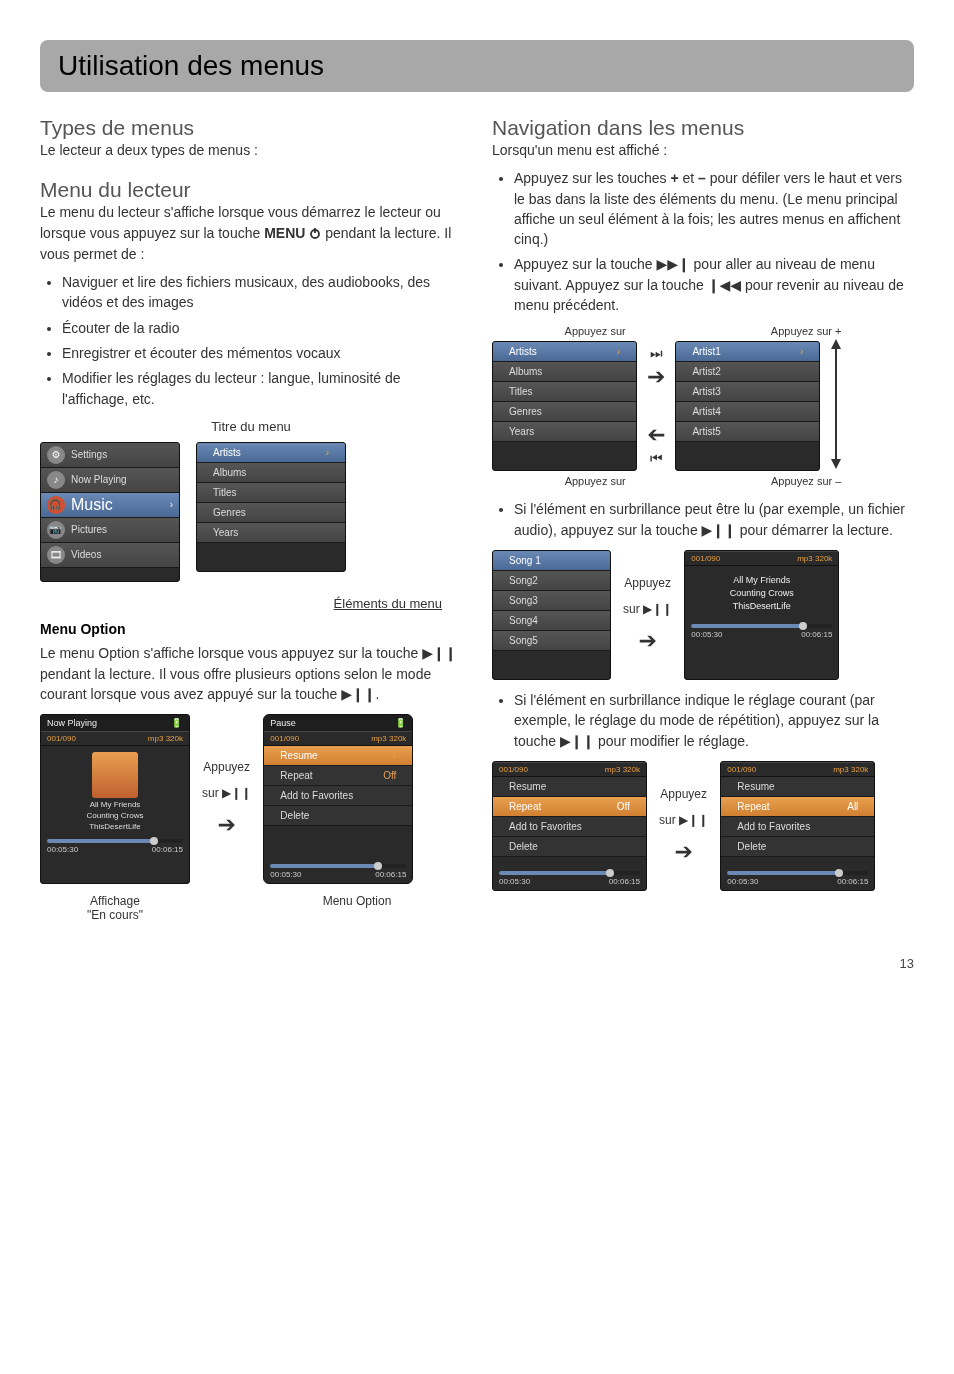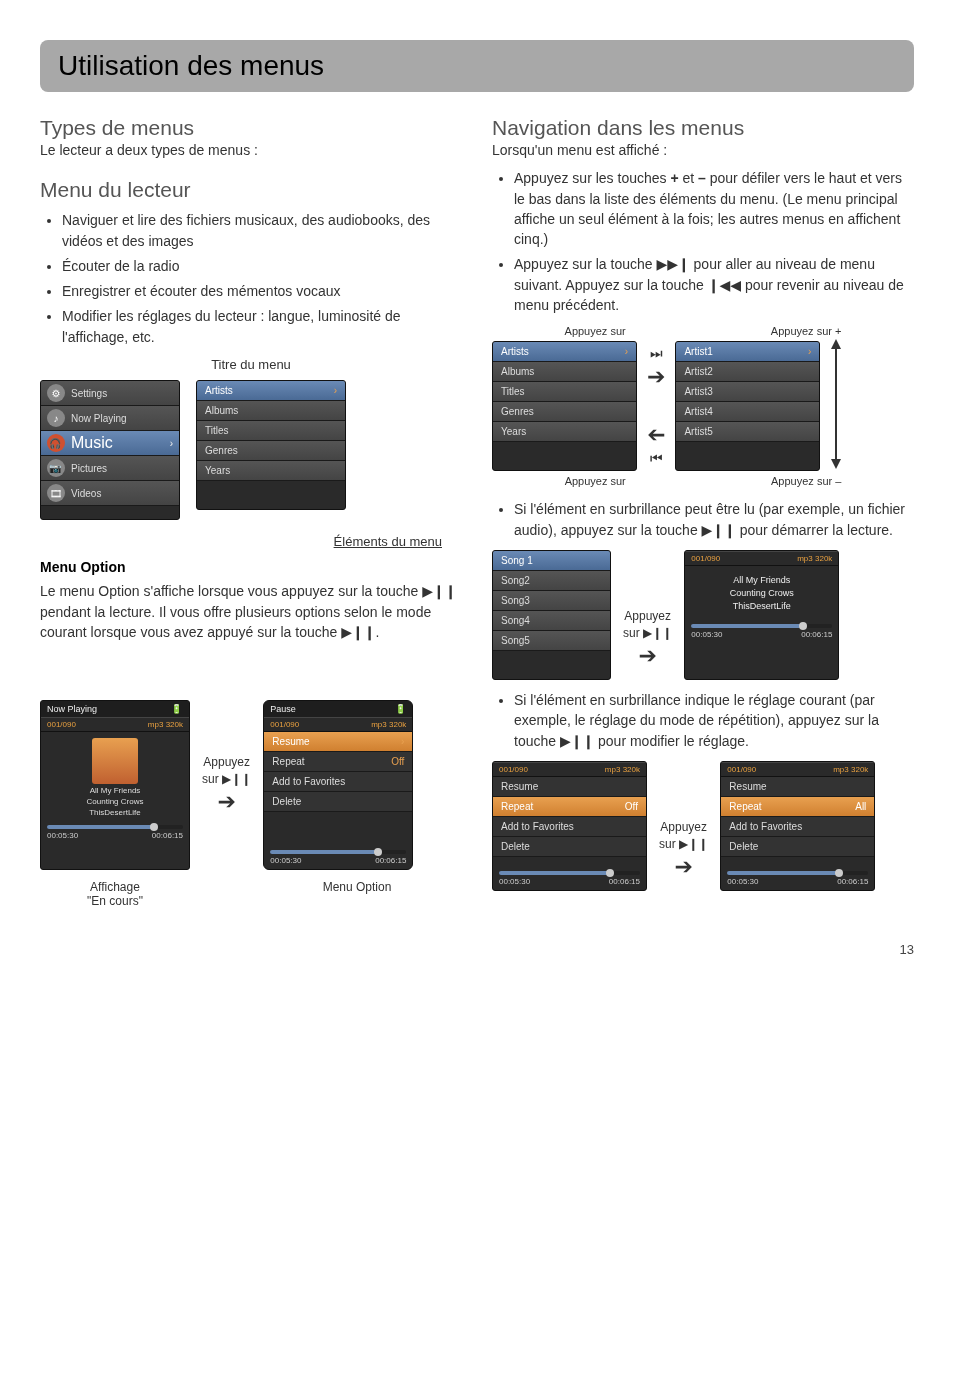--- a/index.html
+++ b/index.html
@@ -17,21 +17,21 @@
     .pw-icon { display: inline-block; vertical-align: -1px; }
 
     .diagram-label { font-size: 13px; text-align: center; margin-bottom: 4px; }
     .diagram-label-below { font-size: 13px; text-align: center; margin-top: 6px; }
 
     
     .screen { background: #2a2a2a; border: 1px solid #111; border-radius: 3px; color: #eee; font-size: 10px; overflow: hidden; display: flex; flex-direction: column; }
     .screen .topbar { display: flex; justify-content: space-between; padding: 3px 6px; font-size: 9px; background: #1e1e1e; }
     .screen .infobar { display: flex; justify-content: space-between; padding: 2px 6px; font-size: 8px; color: #e8a040; border-top: 1px solid #444; border-bottom: 1px solid #111; }
     .screen .menu-list { flex: 1; }
-    .screen .menu-row { padding: 4px 8px; border-bottom: 1px solid #1a1a1a; background: linear-gradient(#555,#444); font-size: 10px; color: #ddd; display: flex; justify-content: space-between; align-items: center; }
+    .screen .menu-row { padding: 4px 16px; border-bottom: 1px solid #1a1a1a; background: linear-gradient(#555,#444); font-size: 10px; color: #ddd; display: flex; justify-content: space-between; align-items: center; }
     .screen .menu-row.hi { background: linear-gradient(#6a8ab5,#4a6a95); color: #fff; }
     .screen .menu-row.hi-orange { background: linear-gradient(#e8a050,#d08030); color: #fff; }
     .screen .menu-row .val-off { color: #e8a050; }
     .screen .menu-row .chev { color: #e8a050; font-size: 10px; }
     .screen .progress { height: 4px; background: #222; margin: 4px 6px 2px 6px; border-radius: 2px; position: relative; }
     .screen .progress::before { content: ''; position: absolute; left:0; top:0; bottom:0; width: 78%; background: #6a8ab5; border-radius: 2px; }
     .screen .progress::after { content: ''; position: absolute; left: 76%; top: -2px; width: 8px; height: 8px; background: #ccc; border-radius: 50%; }
     .screen .timebar { display: flex; justify-content: space-between; padding: 0 6px 4px 6px; font-size: 8px; color: #ccc; }
     .screen .art { display:flex; flex-direction: column; align-items: center; padding: 6px 0 4px 0; }
     .screen .art .cover { width: 46px; height: 46px; background: linear-gradient(#e8a050,#c06030); border-radius: 3px; }
@@ -42,21 +42,21 @@
     
     .screen.home .irow { display:flex; align-items:center; gap:6px; padding:3px 6px; border-bottom:1px solid #1a1a1a; background: linear-gradient(#555,#444); }
     .screen.home .irow.hi { background: linear-gradient(#6a8ab5,#4a6a95); }
     .screen.home .irow .ic { width:18px; height:18px; border-radius:50%; background:#888; display:flex; align-items:center; justify-content:center; font-size:10px; color:#fff; }
     .screen.home .irow.hi .ic { background:#d05030; }
     .screen.home .irow .lbl { font-size:10px; color:#ddd; }
     .screen.home .irow.hi .lbl { color:#fff; font-size:16px; }
     .screen.home .irow .chev { margin-left:auto; color:#eee; }
 
     .flow { display:flex; align-items:center; gap:12px; margin: 10px 0; }
-    .flow-col { display:flex; flex-direction:column; align-items:center; gap:3px; font-size: 12px; margin-top: 48px; }
+    .flow-col { display:flex; flex-direction:column; align-items:center; gap:12px; font-size: 12px; }
     .arrow-r { font-size: 22px; color: #333; }
     .mini-label { font-size: 12px; text-align:center; }
 
     .nav-fig { position: relative; margin: 8px 0 12px 0; }
     .nav-flow { display:flex; align-items:center; gap:10px; }
     .nav-center { display:flex; flex-direction:column; align-items:center; gap:2px; font-size:11px; }
     .nav-center .btn-ico { font-size:14px; }
     .updown-arrow { width: 12px; position: relative; }
     .updown-arrow svg { width:12px; height:130px; }
 
@@ -73,20 +73,27 @@
 </div>
 
 <div class="two-col">
 
   <div class="col">
     <h2>Types de menus</h2>
     <p>Le lecteur a deux types de menus :</p>
     <div class="sec-space"></div>
 
     <h2>Menu du lecteur</h2>
+    <p>
+      <span>Le menu du lecteur s'affiche lorsque vous démarrez le lecteur ou lorsque vous appuyez sur la touche </span><span class="bold">MENU</span>
+      <span class="pw-icon"><svg width="12" height="12" viewBox="0 0 12 12">
+            <circle cx="6" cy="7" r="4" fill="none" stroke="#333" stroke-width="1.8"></circle>
+            <line x1="6" y1="1" x2="6" y2="6" stroke="#333" stroke-width="1.8"></line>
+          </svg></span><span> pendant la lecture. Il vous permet de :</span>
+    </p>
     <ul class="bullets">
       <li>Naviguer et lire des fichiers musicaux, des audiobooks, des vidéos et des images</li>
       <li>Écouter de la radio</li>
       <li>Enregistrer et écouter des mémentos vocaux</li>
       <li>Modifier les réglages du lecteur : langue, luminosité de l'affichage, etc.</li>
     </ul>
 
     <div class="diagram-label">Titre du menu</div>
     <div class="pair-row">
       <div class="screen home" style="width:140px; height:140px;">

